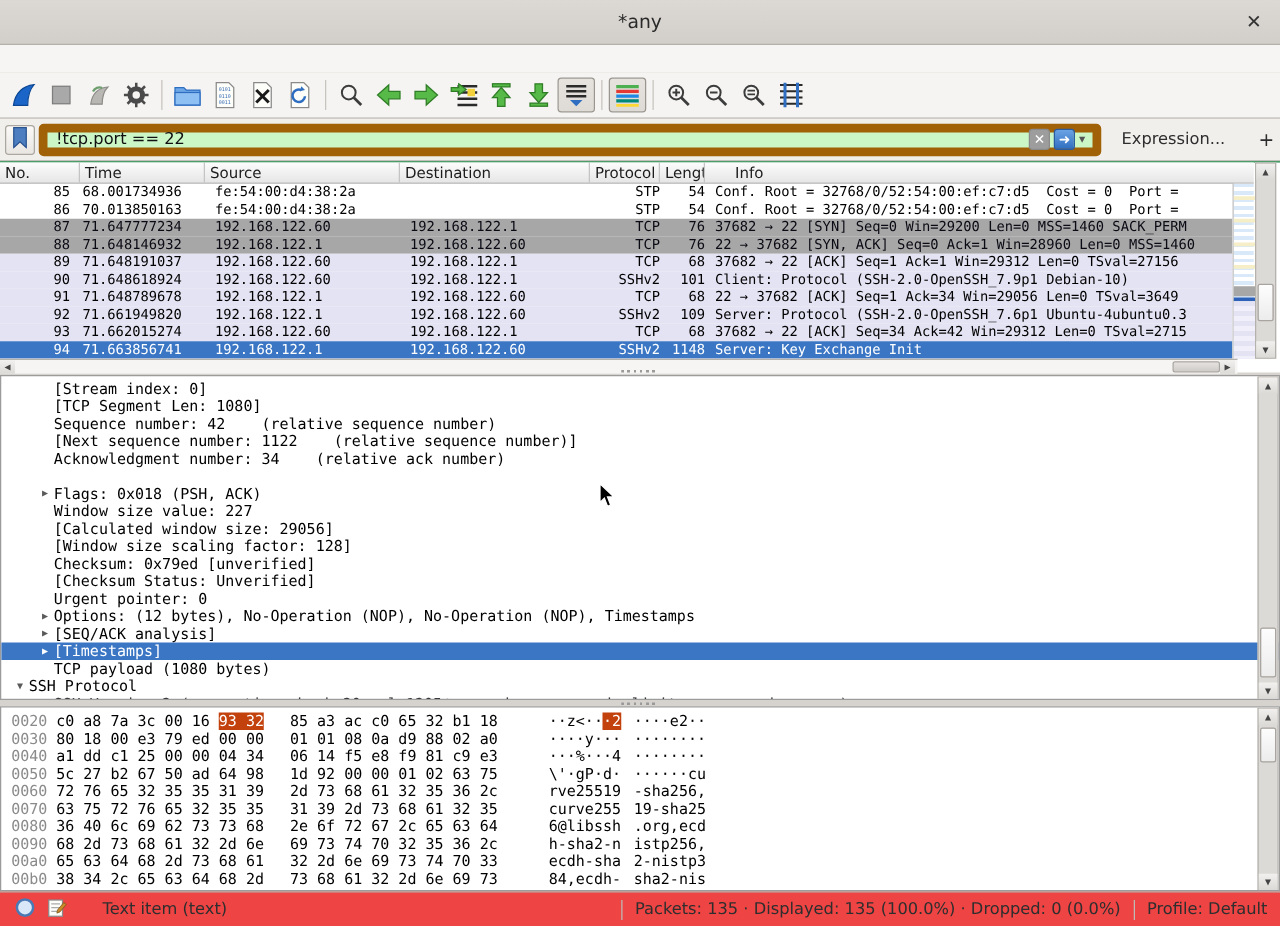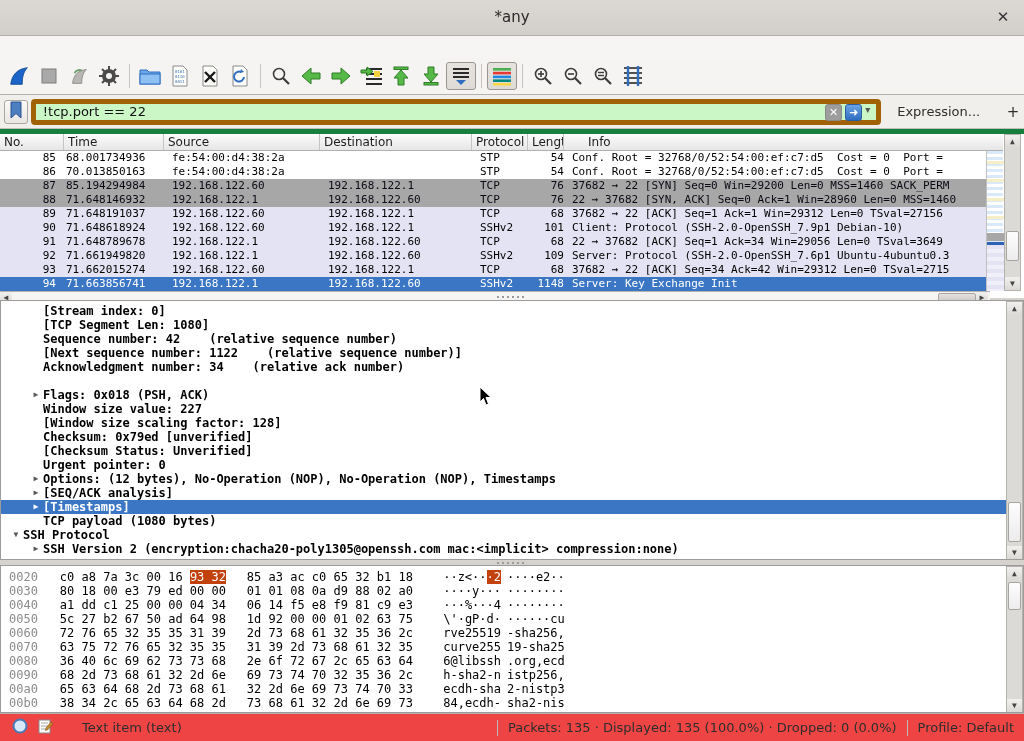--- a/index.html
+++ b/index.html
@@ -28,46 +28,46 @@
   .tbtn { width:30px; height:28px; display:flex; align-items:center; justify-content:center; border-radius:3px; }
   .tbtn.pressed { border:1px solid #9a968f; background:linear-gradient(#e6e3df,#dedbd6); }
   .tsep { width:1px; height:24px; background:#c7c3be; margin:0 5px; }
   .tbtn svg { display:block; }
 
   
   .filterbar { position:absolute; top:95px; left:0; width:1024px; height:34px;
     background:#f1efec; border-bottom:1px solid #c2beba; display:flex; align-items:center; }
   .bookmark-btn { width:24px; height:24px; margin-left:4px; border:1px solid #aaa6a0; border-radius:3px;
     background:linear-gradient(#fbfaf8,#e9e6e2); display:flex; align-items:center; justify-content:center; }
-  .filter-input { position:relative; margin-left:3px; width:857px; height:26px; border:5px solid #a16207;
-    border-radius:4px; background:#cbf7c7; display:flex; }
+  .filter-input { position:relative; margin-left:3px; width:857px; height:26px; border:7px solid #a16207;
+    border-radius:4px; background:#cbf7c7; display:flex; align-items:center; }
   .filter-text { font-size:13px; color:#111; padding-left:7px; flex:1; white-space:pre; }
   .mini-btn { width:17px; height:17px; border-radius:3px; margin-right:3px; display:flex;
     align-items:center; justify-content:center; font-size:11px; font-weight:bold; color:#fff; }
   .mini-clear { background:#9d9d9d; border:1px solid #8a8a8a; }
   .mini-apply { background:linear-gradient(#6ba3e4,#2f6ec0); border:1px solid #2a5da0; }
   .mini-caret { color:#555; font-size:10px; margin-right:6px; }
   .expr-label { font-size:13px; color:#2e2e2e; margin-left:16px; }
   .add-filter { font-size:15px; color:#2e2e2e; margin-left:22px; width:22px; text-align:center; }
 
   
   .plist { position:absolute; top:129px; left:0; width:1024px; height:169px; background:#fff;
-    border-top:5px solid #15803d; }
+    border-top:1px solid #15803d; }
   .phdr { position:absolute; top:0; left:0; width:1003px; height:17px; display:flex;
     background:linear-gradient(#fcfcfc,#e6e6e6); border-bottom:1px solid #b0b0b0; }
   .phdr > div { font-size:12px; color:#1c1c1c; border-right:1px solid #c4c4c4; padding:1px 0 0 4px;
     overflow:hidden; white-space:nowrap; }
   .rows { position:absolute; top:17px; left:0; width:986px; height:140px; overflow:hidden; }
   .prow { display:flex; height:14px; font-size:11px; line-height:14px; white-space:pre; }
   .prow > div { overflow:hidden; }
   .c-no { width:64px; text-align:right; padding-right:8px; }
   .c-time { width:100px; padding-left:2px; }
   .c-src { width:156px; padding-left:8px; }
   .c-dst { width:152px; padding-left:8px; }
-  .c-pro { width:56px; padding-left:8px; }
+  .c-pro { width:56px; padding-left:8px;text-align:right; }
   .c-len { width:36px; text-align:right; }
   .c-info { flex:1; padding-left:8px; }
   .r-def { background:#ffffff; color:#000; }
   .r-gray { background:#a7a7a7; color:#0a0a14; }
   .r-lav { background:#e4e3f3; color:#000; }
   .r-sel { background:#3b76c4; color:#fff; }
   .conv-line { position:absolute; left:3px; top:181px; width:6px; height:105px;
     border-left:1px solid #6f6f6f; border-top:1px solid #6f6f6f; }
   
   .minimap { position:absolute; top:17px; left:986px; width:17px; height:140px; border-left:1px solid #c0c0c0;
@@ -90,30 +90,30 @@
     justify-content:center; font-size:8px; color:#444; background:linear-gradient(#f2f0ee,#dcdad7); }
   .hs-thumb { position:absolute; top:1px; left:938px; width:38px; height:9px;
     background:linear-gradient(#e4e2df,#cfccc8); border:1px solid #a8a49f; border-radius:2px; }
 
   .splitter { position:absolute; left:0; width:1024px; display:flex; align-items:center; justify-content:center; }
   .grip { width:30px; height:2px; background:repeating-linear-gradient(90deg,#9a9a9a 0 2px,transparent 2px 5px); }
 
   
   .detail { position:absolute; top:300px; left:0; width:1024px; height:260px; background:#fff;
     border:1px solid #9c9c9c; overflow:hidden; padding-top:3px; }
-  .dline { display:flex; height:14px; font-size:12px; line-height:14px; white-space:pre; color:#000;font-weight:bold; }
+  .dline { display:flex; height:14px; font-size:12px; line-height:14px; white-space:pre; color:#000; }
   .dline .tri { width:14px; text-align:center; font-size:8px; line-height:14px; color:#5a5a5a; flex:none; }
   .lvl1 .tri { margin-left:8px; }
   .lvl2 .tri { margin-left:28px; }
   .dline.sel { background:#3b76c4; color:#fff; }
   .dline.sel .tri { color:#fff; }
 
   
   .hex { position:absolute; top:565px; left:0; width:1024px; height:148px; background:#fff;
-    border:1px solid #9c9c9c; overflow:hidden; padding-top:4px;text-align:right; }
+    border:1px solid #9c9c9c; overflow:hidden; padding-top:4px; }
   .hrow { display:flex; height:14px; font-size:12px; line-height:14px; white-space:pre; color:#000; }
   .h-off { width:36px; padding-left:8px; color:#8b8b8b; flex:none; }
   .h-g1 { width:181px; margin-left:8px; flex:none; }
   .h-g2 { width:181px; margin-left:6px; flex:none; }
   .h-a1 { width:62px; margin-left:26px; flex:none; }
   .h-a2 { margin-left:6px; flex:none; }
   .hl { background:#c2410c; color:#fff; }
 
   
   .statusbar { position:absolute; top:713px; left:0; width:1024px; height:28px; background:#ef4444;
@@ -383,21 +383,21 @@
       <div style="width:156px;">Source</div>
       <div style="width:152px;">Destination</div>
       <div style="width:56px;">Protocol</div>
       <div style="width:36px;">Length</div>
       <div style="flex:1;border-right:none;margin-left:20px;">Info</div>
     </div>
 
     <div class="rows">
       <div class="prow r-def"><div class="c-no">85</div><div class="c-time">68.001734936</div><div class="c-src">fe:54:00:d4:38:2a</div><div class="c-dst"></div><div class="c-pro">STP</div><div class="c-len">54</div><div class="c-info">Conf. Root = 32768/0/52:54:00:ef:c7:d5  Cost = 0  Port =</div></div>
       <div class="prow r-def"><div class="c-no">86</div><div class="c-time">70.013850163</div><div class="c-src">fe:54:00:d4:38:2a</div><div class="c-dst"></div><div class="c-pro">STP</div><div class="c-len">54</div><div class="c-info">Conf. Root = 32768/0/52:54:00:ef:c7:d5  Cost = 0  Port =</div></div>
-      <div class="prow r-gray"><div class="c-no">87</div><div class="c-time">85.194294984</div><div class="c-src">192.168.122.60</div><div class="c-dst">192.168.122.1</div><div class="c-pro">TCP</div><div class="c-len">76</div><div class="c-info">37682 → 22 [SYN] Seq=0 Win=29200 Len=0 MSS=1460 SACK_PERM</div></div>
+      <div class="prow r-gray"><div class="c-no">87</div><div class="c-time">71.647777234</div><div class="c-src">192.168.122.60</div><div class="c-dst">192.168.122.1</div><div class="c-pro">TCP</div><div class="c-len">76</div><div class="c-info">37682 → 22 [SYN] Seq=0 Win=29200 Len=0 MSS=1460 SACK_PERM</div></div>
       <div class="prow r-gray"><div class="c-no">88</div><div class="c-time">71.648146932</div><div class="c-src">192.168.122.1</div><div class="c-dst">192.168.122.60</div><div class="c-pro">TCP</div><div class="c-len">76</div><div class="c-info">22 → 37682 [SYN, ACK] Seq=0 Ack=1 Win=28960 Len=0 MSS=1460</div></div>
       <div class="prow r-lav"><div class="c-no">89</div><div class="c-time">71.648191037</div><div class="c-src">192.168.122.60</div><div class="c-dst">192.168.122.1</div><div class="c-pro">TCP</div><div class="c-len">68</div><div class="c-info">37682 → 22 [ACK] Seq=1 Ack=1 Win=29312 Len=0 TSval=27156</div></div>
       <div class="prow r-lav"><div class="c-no">90</div><div class="c-time">71.648618924</div><div class="c-src">192.168.122.60</div><div class="c-dst">192.168.122.1</div><div class="c-pro">SSHv2</div><div class="c-len">101</div><div class="c-info">Client: Protocol (SSH-2.0-OpenSSH_7.9p1 Debian-10)</div></div>
       <div class="prow r-lav"><div class="c-no">91</div><div class="c-time">71.648789678</div><div class="c-src">192.168.122.1</div><div class="c-dst">192.168.122.60</div><div class="c-pro">TCP</div><div class="c-len">68</div><div class="c-info">22 → 37682 [ACK] Seq=1 Ack=34 Win=29056 Len=0 TSval=3649</div></div>
       <div class="prow r-lav"><div class="c-no">92</div><div class="c-time">71.661949820</div><div class="c-src">192.168.122.1</div><div class="c-dst">192.168.122.60</div><div class="c-pro">SSHv2</div><div class="c-len">109</div><div class="c-info">Server: Protocol (SSH-2.0-OpenSSH_7.6p1 Ubuntu-4ubuntu0.3</div></div>
       <div class="prow r-lav"><div class="c-no">93</div><div class="c-time">71.662015274</div><div class="c-src">192.168.122.60</div><div class="c-dst">192.168.122.1</div><div class="c-pro">TCP</div><div class="c-len">68</div><div class="c-info">37682 → 22 [ACK] Seq=34 Ack=42 Win=29312 Len=0 TSval=2715</div></div>
       <div class="prow r-sel"><div class="c-no">94</div><div class="c-time">71.663856741</div><div class="c-src">192.168.122.1</div><div class="c-dst">192.168.122.60</div><div class="c-pro">SSHv2</div><div class="c-len">1148</div><div class="c-info">Server: Key Exchange Init</div></div>
     </div>
 
     <div class="conv-line"></div>
@@ -431,20 +431,21 @@
 
   <div class="detail mono">
     <div class="dline lvl2"><span class="tri"></span><span>[Stream index: 0]</span></div>
     <div class="dline lvl2"><span class="tri"></span><span>[TCP Segment Len: 1080]</span></div>
     <div class="dline lvl2"><span class="tri"></span><span>Sequence number: 42    (relative sequence number)</span></div>
     <div class="dline lvl2"><span class="tri"></span><span>[Next sequence number: 1122    (relative sequence number)]</span></div>
     <div class="dline lvl2"><span class="tri"></span><span>Acknowledgment number: 34    (relative ack number)</span></div>
     <div class="dline lvl2"><span class="tri"></span></div>
     <div class="dline lvl2"><span class="tri">▶</span><span>Flags: 0x018 (PSH, ACK)</span></div>
     <div class="dline lvl2"><span class="tri"></span><span>Window size value: 227</span></div>
+    <div class="dline lvl2"><span class="tri"></span><span>[Calculated window size: 29056]</span></div>
     <div class="dline lvl2"><span class="tri"></span><span>[Window size scaling factor: 128]</span></div>
     <div class="dline lvl2"><span class="tri"></span><span>Checksum: 0x79ed [unverified]</span></div>
     <div class="dline lvl2"><span class="tri"></span><span>[Checksum Status: Unverified]</span></div>
     <div class="dline lvl2"><span class="tri"></span><span>Urgent pointer: 0</span></div>
     <div class="dline lvl2"><span class="tri">▶</span><span>Options: (12 bytes), No-Operation (NOP), No-Operation (NOP), Timestamps</span></div>
     <div class="dline lvl2"><span class="tri">▶</span><span>[SEQ/ACK analysis]</span></div>
     <div class="dline lvl2 sel"><span class="tri">▶</span><span>[Timestamps]</span></div>
     <div class="dline lvl2"><span class="tri"></span><span>TCP payload (1080 bytes)</span></div>
     <div class="dline lvl1"><span class="tri">▼</span><span>SSH Protocol</span></div>
     <div class="dline lvl2"><span class="tri">▶</span><span>SSH Version 2 (encryption:chacha20-poly1305@openssh.com mac:&lt;implicit&gt; compression:none)</span></div>

